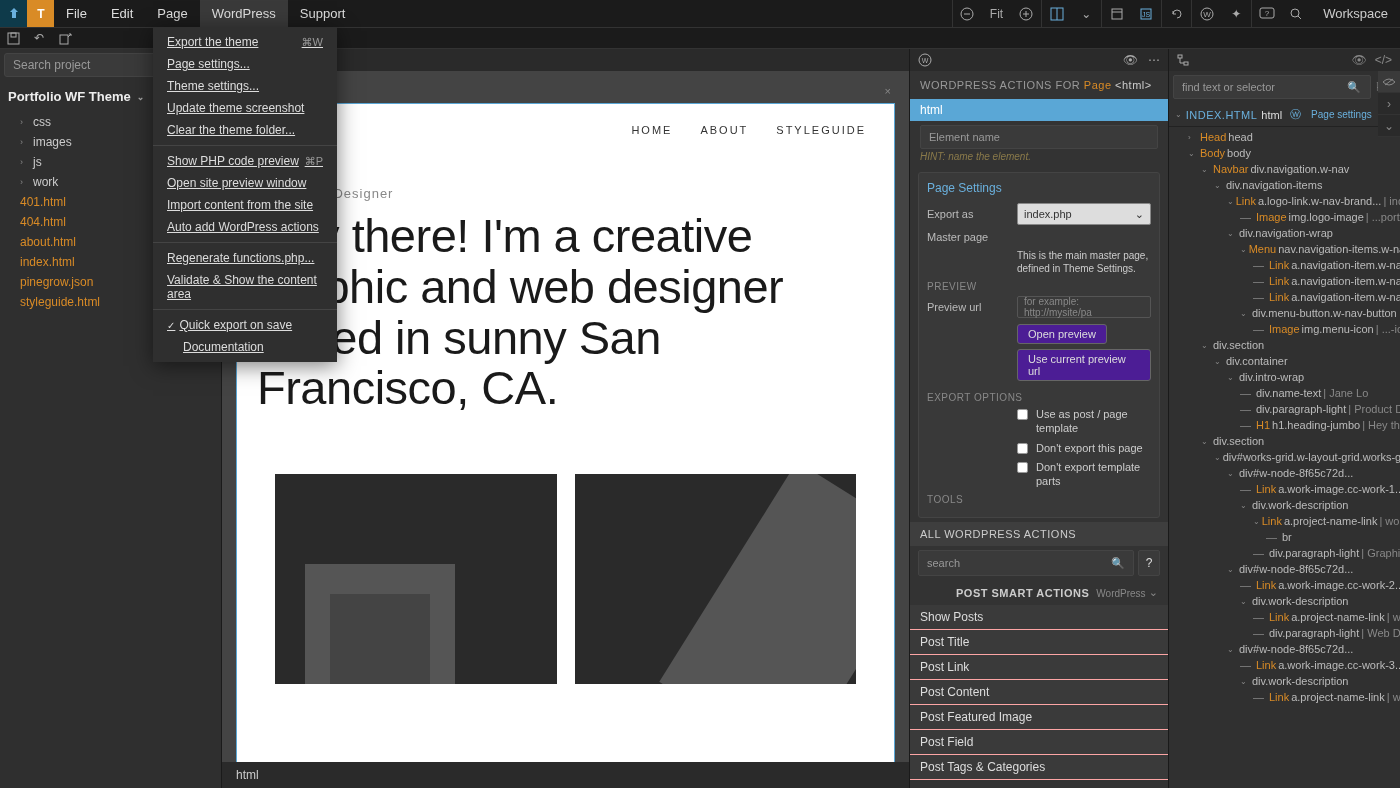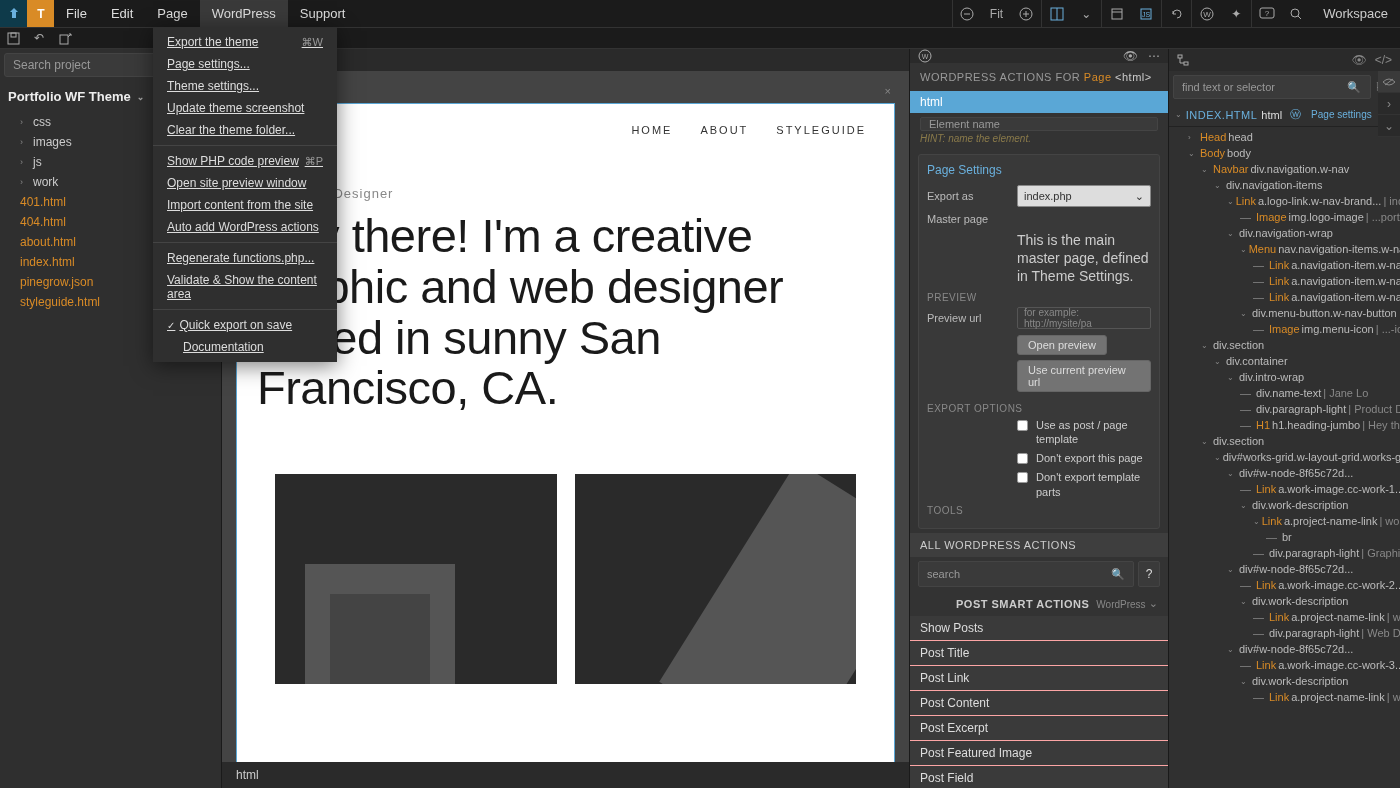--- a/index.html
+++ b/index.html
@@ -72,24 +72,24 @@
 .wp-actions-for .val { color: #d98b26; }
 .wp-actions-for .tag { color: #ccc; }
 .wp-element-bar { background: #5aa7d6; color: #fff; padding: 4px 10px; font-size: 12px; }
 .wp-name-input { margin: 4px 10px 2px; height: 24px; background: #3a3a3a; border: 1px solid #444; border-radius: 2px; padding: 0 8px; color: #999; font-size: 11px; display: flex; align-items: center; }
 .wp-hint { padding: 0 10px 6px; font-size: 10px; color: #8a7a4a; font-style: italic; }
 .wp-box { margin: 4px 8px; background: #393939; border: 1px solid #444; border-radius: 3px; padding: 8px; }
 .wp-box-title { color: #6ab0dd; font-size: 12px; margin-bottom: 8px; }
 .wp-row { display: flex; align-items: center; gap: 6px; margin-bottom: 6px; font-size: 11px; }
 .wp-row-label { width: 84px; text-align: left; color: #bbb; }
 .wp-select { flex: 1; height: 22px; background: #ddd; color: #333; border: 1px solid #888; border-radius: 2px; padding: 0 6px; font-size: 11px; display: flex; align-items: center; justify-content: space-between; }
-.wp-desc { font-size: 14px; color: #ccc; padding-left: 90px; line-height: 1.3; }
+.wp-desc { font-size: 10px; color: #ccc; padding-left: 90px; line-height: 1.3; }
 .wp-section-label { font-size: 10px; color: #888; letter-spacing: 0.5px; margin: 6px 0 4px; }
 .wp-input { flex: 1; height: 22px; background: #3a3a3a; border: 1px solid #555; border-radius: 2px; padding: 0 6px; font-size: 10px; color: #888; display: flex; align-items: center; }
-.wp-btn { background: #737373; border: 1px solid #666; border-radius: 3px; padding: 3px 10px; font-size: 11px; color: #ddd; margin-bottom: 5px; display: inline-block; }
+.wp-btn { background: #4c1d95; border: 1px solid #666; border-radius: 3px; padding: 3px 10px; font-size: 11px; color: #ddd; margin-bottom: 5px; display: inline-block; }
 .wp-check-row { display: flex; align-items: flex-start; gap: 8px; font-size: 11px; color: #ccc; margin-bottom: 5px; padding-left: 90px; line-height: 1.3; }
 .wp-check { width: 11px; height: 11px; background: #fff; border: 1px solid #999; border-radius: 2px; flex-shrink: 0; margin-top: 2px; }
 .wp-all-actions { background: #3e3e3e; padding: 6px 10px; font-size: 11px; color: #ccc; letter-spacing: 0.5px; }
 .wp-search-row { display: flex; gap: 4px; padding: 4px 8px; }
 .wp-search { flex: 1; height: 26px; background: #3a3a3a; border: 1px solid #444; border-radius: 2px; padding: 0 8px; color: #999; font-size: 11px; display: flex; align-items: center; justify-content: space-between; }
 .wp-smart-title { padding: 6px 10px; display: flex; justify-content: space-between; align-items: center; font-size: 11px; }
 .wp-smart-title .main-t { color: #ccc; font-weight: 700; letter-spacing: 0.5px; margin-left: 36px; }
 .wp-smart-title .sub-t { color: #888; font-size: 10px; margin-left: 4px; }
 .wp-action-item { padding: 5px 10px; font-size: 12px; color: #ddd; background: #3a3a3a; border-bottom: 1px solid #fca5a5; cursor: pointer; }
 
@@ -399,21 +399,20 @@
     </div>
     <div class="wp-smart-title">
       <span><span class="main-t">POST SMART ACTIONS</span> <span class="sub-t">WordPress</span></span>
       <span style="color:#888">⌄</span>
     </div>
     <div id="wp-actions-list">
         <div class="wp-action-item">Show Posts</div>
         <div class="wp-action-item">Post Title</div>
         <div class="wp-action-item">Post Link</div>
         <div class="wp-action-item">Post Content</div>
-        <div class="wp-action-item">Post Excerpt</div>
         <div class="wp-action-item">Post Featured Image</div>
         <div class="wp-action-item">Post Field</div>
         <div class="wp-action-item">Post Tags &amp; Categories</div>
       </div>
   </div>
 
   <div class="dom-panel">
     <div class="dom-head">
       <span>
           <svg width="12" height="12" viewBox="0 0 12 12">

